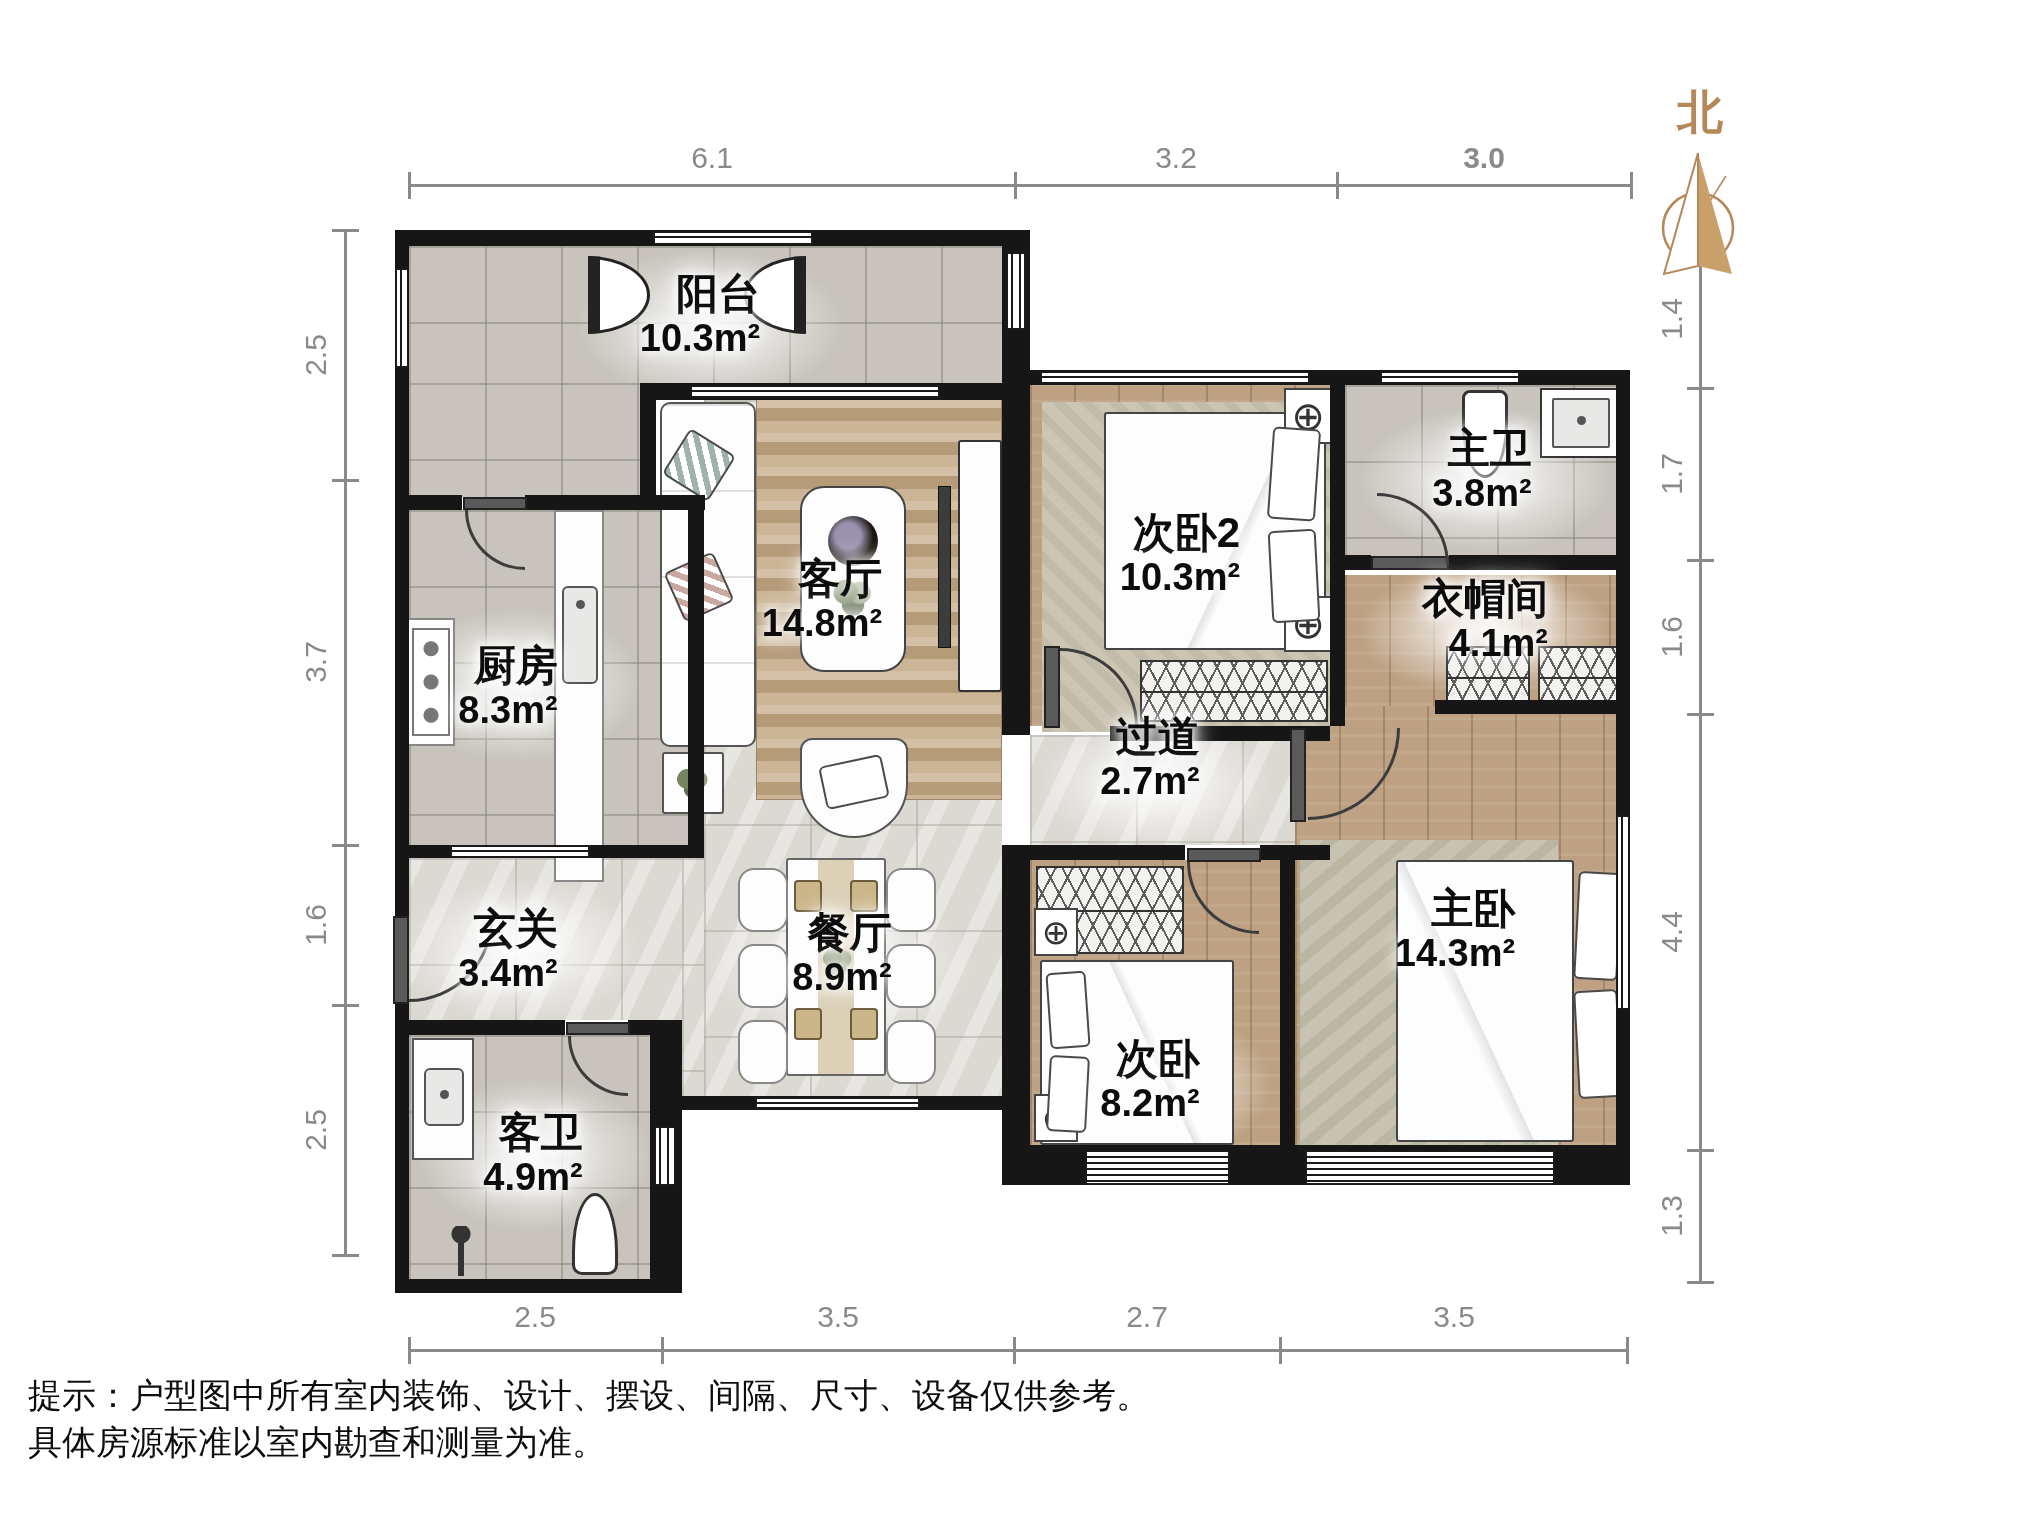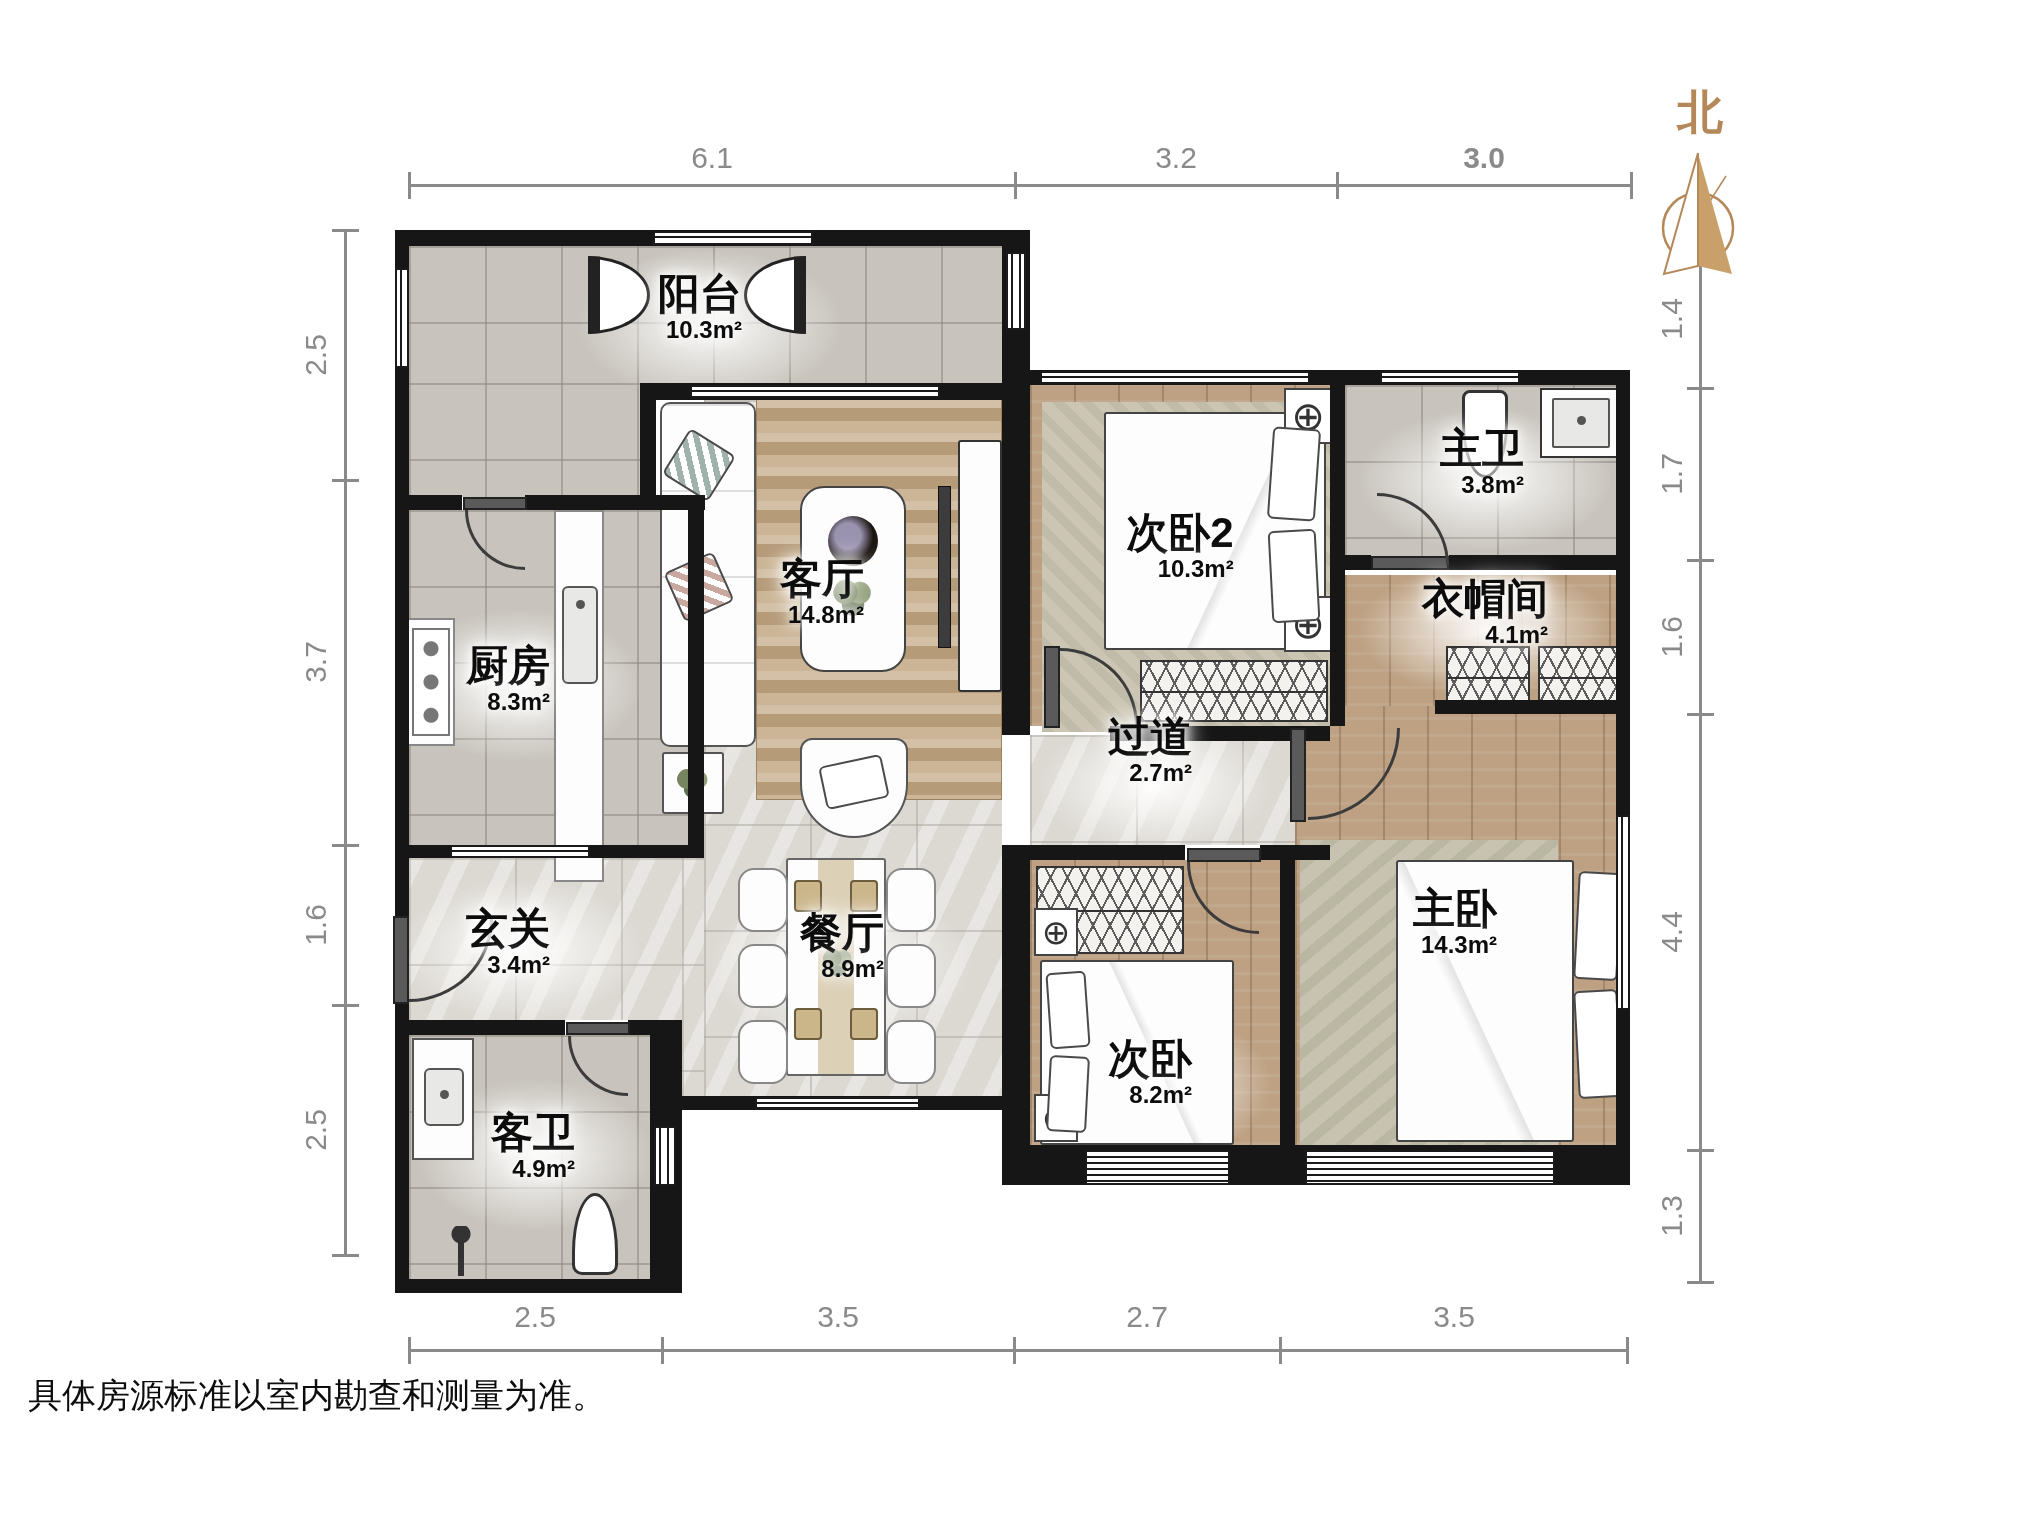--- a/index.html
+++ b/index.html
@@ -46,21 +46,21 @@
          display:flex;align-items:center;justify-content:center;font-size:40px;line-height:1;}
   .plant{position:absolute;z-index:4;border-radius:50%;
          background:radial-gradient(circle at 32% 38%,#76855f 0 30%,transparent 33%),
                     radial-gradient(circle at 66% 40%,#93a07c 0 28%,transparent 31%),
                     radial-gradient(circle at 50% 68%,#5f6f52 0 30%,transparent 33%);}
   .pillow{position:absolute;z-index:4;border:2px solid #4a4a4a;background:#fff;border-radius:6px;}
   
   .room-label{position:absolute;z-index:8;transform:translateX(-50%);text-align:right;white-space:nowrap;
               color:#0c0c0c;text-shadow:0 0 10px #fff,0 0 18px #fff,0 0 26px #fff;}
   .room-label .nm{display:block;font-size:42px;font-weight:bold;line-height:1.0;}
-  .room-label .ar{display:block;font-size:24px;font-weight:bold;line-height:1.25;}
+  .room-label .ar{display:block;font-size:38px;font-weight:bold;line-height:1.25;}
   
   .dline{position:absolute;background:#8a8a8a;z-index:4;}
   .dimlab{position:absolute;z-index:4;color:#8a8a8a;font-size:30px;white-space:nowrap;
           transform:translate(-50%,-50%);}
   .dimlab.rot{transform:translate(-50%,-50%) rotate(-90deg);}
   #north-label{position:absolute;z-index:9;color:#b5885a;font-size:46px;font-weight:bold;transform:translateX(-50%);}
   #footer{position:absolute;left:28px;top:1372px;z-index:9;color:#0d0d0d;font-size:34px;line-height:47px;}
   .sink{position:absolute;z-index:4;background:#e8e8e6;border:2px solid #555;border-radius:6px;}
   .dot{position:absolute;z-index:5;background:#555;border-radius:50%;}
 </style>
@@ -327,16 +327,17 @@
 
   <div id="north-label" style="left:1700px;top:82px;">北</div>
   <svg width="100" height="135" viewBox="0 0 100 135" style="position:absolute;left:1648px;top:148px;z-index:9;">
     <circle cx="50" cy="80" r="35" fill="none" stroke="#b5885a" stroke-width="2.5"></circle>
     <line x1="18" y1="122" x2="78" y2="28" stroke="#b5885a" stroke-width="1.5"></line>
     <polygon points="50,5 50,118 84,126" fill="#c9a06a"></polygon>
     <polygon points="50,5 16,126 50,118" fill="#ffffff" stroke="#b5885a" stroke-width="2"></polygon>
   </svg>
 
   <div id="footer">
+    <div>提示：户型图中所有室内装饰、设计、摆设、间隔、尺寸、设备仅供参考。</div>
     <div>具体房源标准以室内勘查和测量为准。</div>
   </div>
 
 </div>
 
 </body></html>

